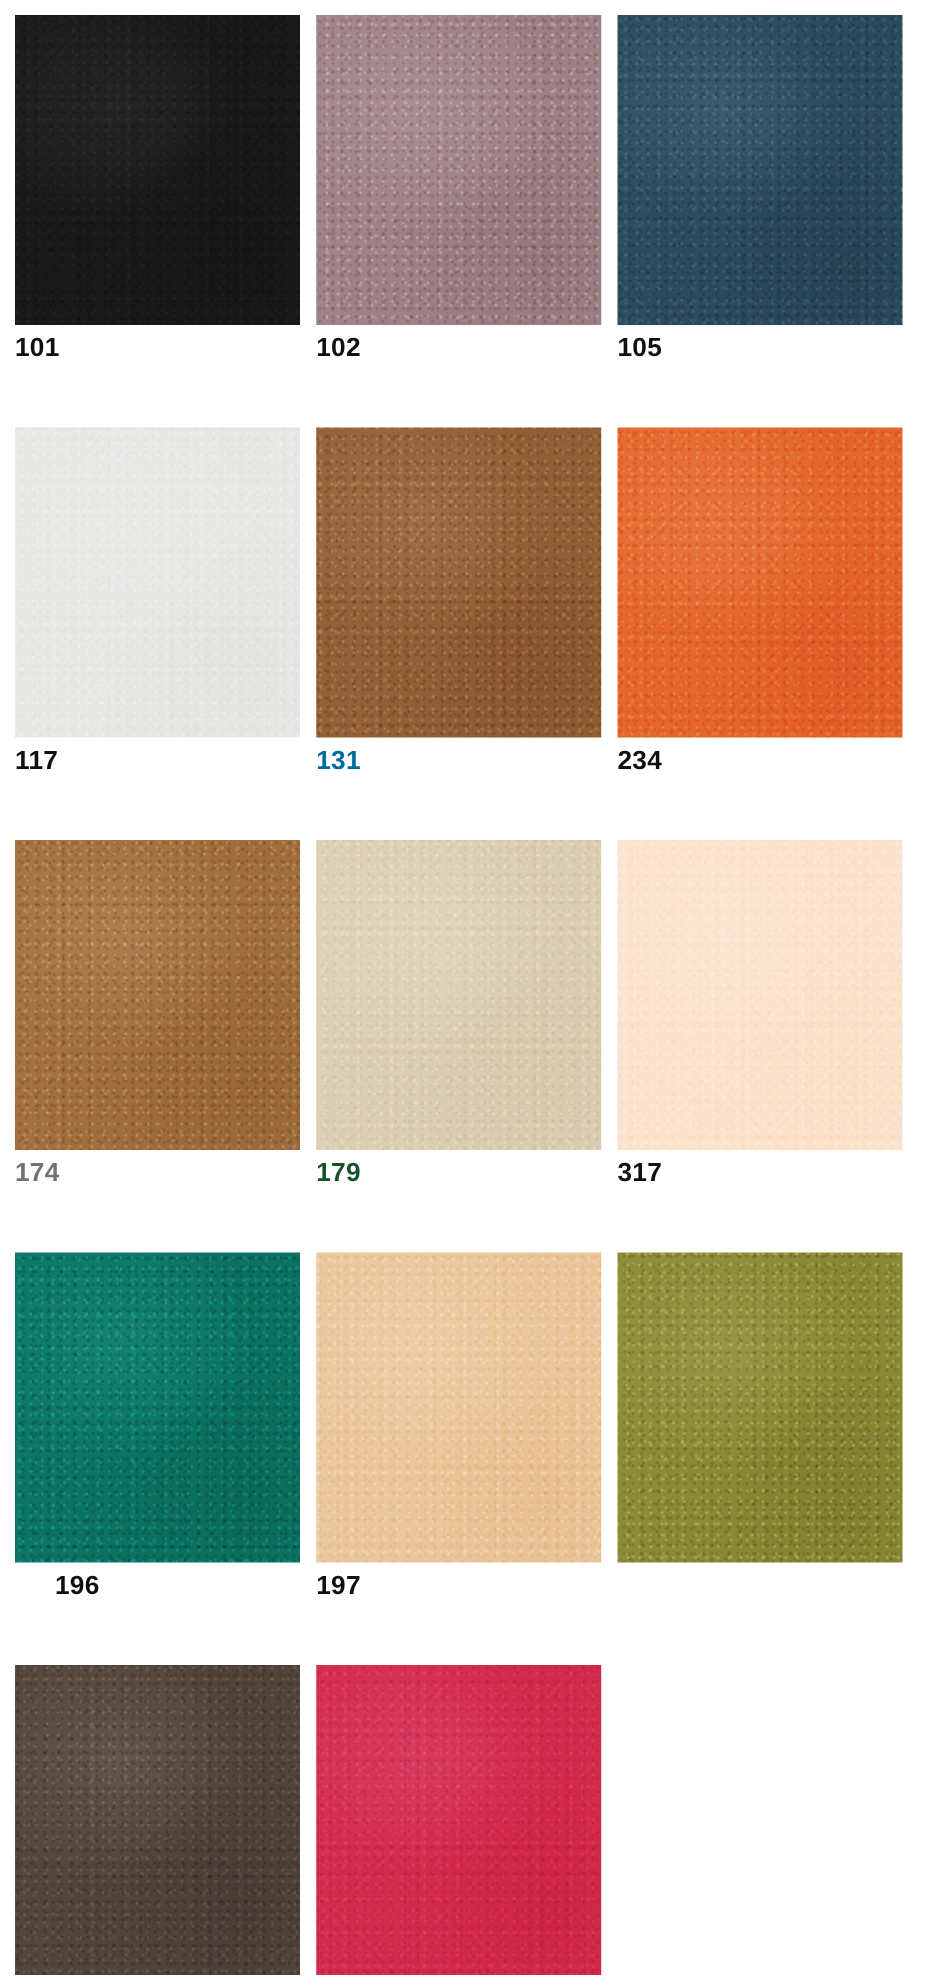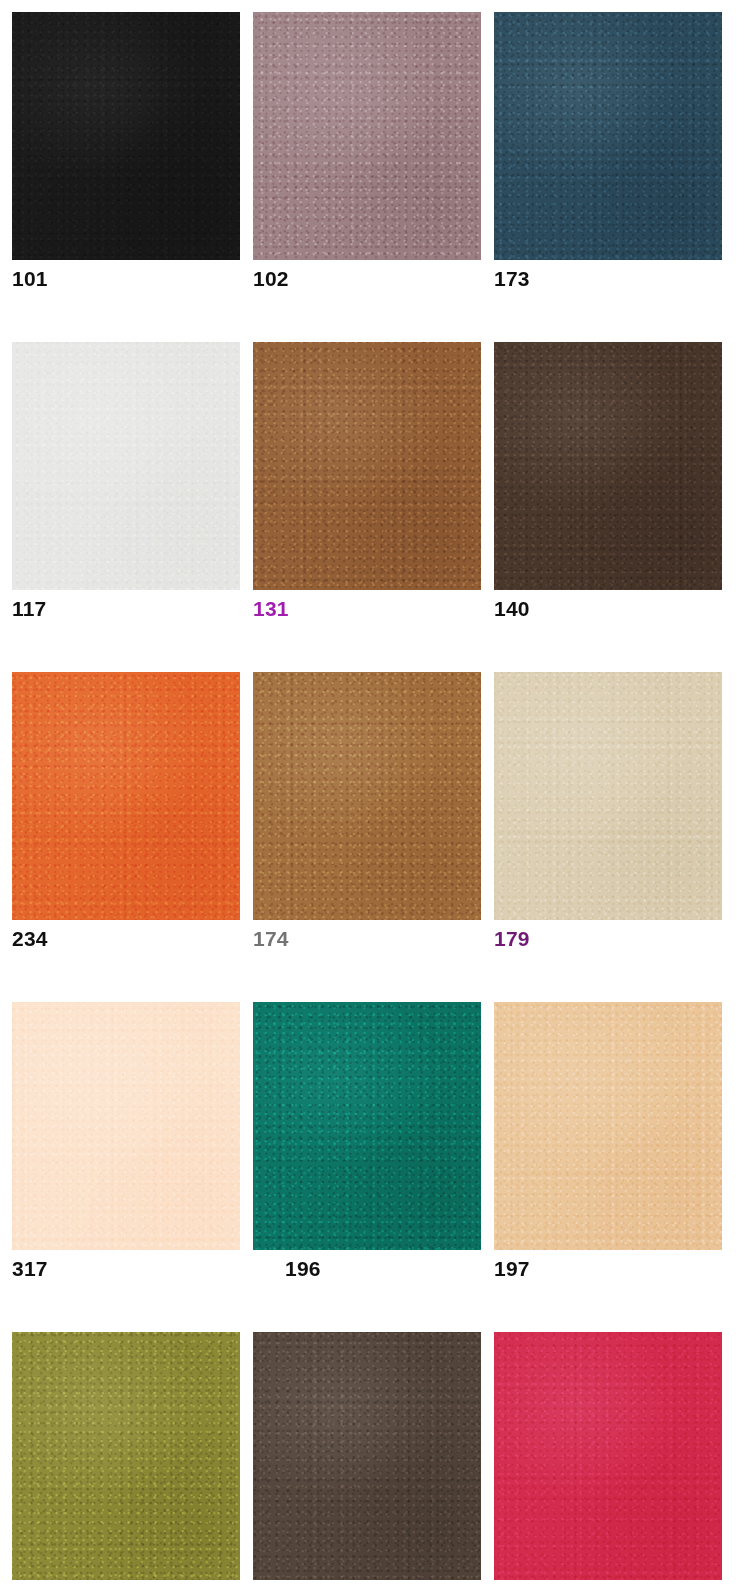--- a/index.html
+++ b/index.html
@@ -102,63 +102,56 @@
         <div class="shade"></div>
         <div class="grain" style="background-position: 7px 5px, 3px 9px, 11px 2px, 4px 6px, 8px 3px, 6px 7px;"></div>
       </div>
       <div class="swatch-label" style="color: rgb(16, 16, 16);">102</div>
     </div>
     <div class="swatch-cell">
       <div class="swatch-chip" style="background-color: rgb(44, 76, 94);">
         <div class="shade"></div>
         <div class="grain" style="background-position: 14px 10px, 6px 18px, 9px 4px, 8px 12px, 1px 6px, 2px 5px;"></div>
       </div>
-      <div class="swatch-label" style="color: rgb(16, 16, 16);">173</div>
+      <div class="swatch-label" style="color: rgb(16, 16, 16);">105</div>
     </div>
     <div class="swatch-cell">
       <div class="swatch-chip" style="background-color: rgb(231, 231, 229);">
         <div class="shade"></div>
         <div class="grain" style="background-position: 4px 2px, 9px 8px, 7px 6px, 3px 3px, 9px 9px, 8px 3px;"></div>
       </div>
       <div class="swatch-label" style="color: rgb(16, 16, 16);">117</div>
     </div>
     <div class="swatch-cell">
       <div class="swatch-chip" style="background-color: rgb(147, 96, 55);">
         <div class="shade"></div>
         <div class="grain" style="background-position: 11px 7px, 1px 17px, 5px 1px, 7px 9px, 2px 1px, 4px 1px;"></div>
       </div>
-      <div class="swatch-label" style="color: #a21caf;">131</div>
-    </div>
-    <div class="swatch-cell">
-      <div class="swatch-chip" style="background-color: rgb(74, 55, 44);">
-        <div class="shade"></div>
-        <div class="grain" style="background-position: 1px 12px, 4px 7px, 3px 3px, 2px 0px, 10px 4px, 0px 8px;"></div>
-      </div>
-      <div class="swatch-label" style="color: rgb(16, 16, 16);">140</div>
+      <div class="swatch-label" style="color: #0369a1;">131</div>
     </div>
     <div class="swatch-cell">
       <div class="swatch-chip" style="background-color: rgb(228, 103, 45);">
         <div class="shade"></div>
         <div class="grain" style="background-position: 8px 4px, 7px 16px, 1px 5px, 6px 6px, 3px 7px, 6px 6px;"></div>
       </div>
       <div class="swatch-label" style="color: rgb(16, 16, 16);">234</div>
     </div>
     <div class="swatch-cell">
       <div class="swatch-chip" style="background-color: rgb(162, 112, 63);">
         <div class="shade"></div>
         <div class="grain" style="background-position: 15px 9px, 10px 6px, 12px 0px, 1px 12px, 11px 10px, 2px 4px;"></div>
       </div>
       <div class="swatch-label" style="color: #737373;">174</div>
     </div>
     <div class="swatch-cell">
       <div class="swatch-chip" style="background-color: rgb(220, 207, 180);">
         <div class="shade"></div>
         <div class="grain" style="background-position: 5px 1px, 2px 15px, 10px 2px, 5px 3px, 4px 2px, 8px 2px;"></div>
       </div>
-      <div class="swatch-label" style="color: #701a75;">179</div>
+      <div class="swatch-label" style="color: #14532d;">179</div>
     </div>
     <div class="swatch-cell">
       <div class="swatch-chip" style="background-color: rgb(252, 227, 205);">
         <div class="shade"></div>
         <div class="grain" style="background-position: 12px 6px, 5px 5px, 8px 4px, 0px 9px, 12px 5px, 4px 0px;"></div>
       </div>
       <div class="swatch-label" style="color: rgb(16, 16, 16);">317</div>
     </div>
     <div class="swatch-cell">
       <div class="swatch-chip" style="background-color: rgb(12, 116, 100);">

